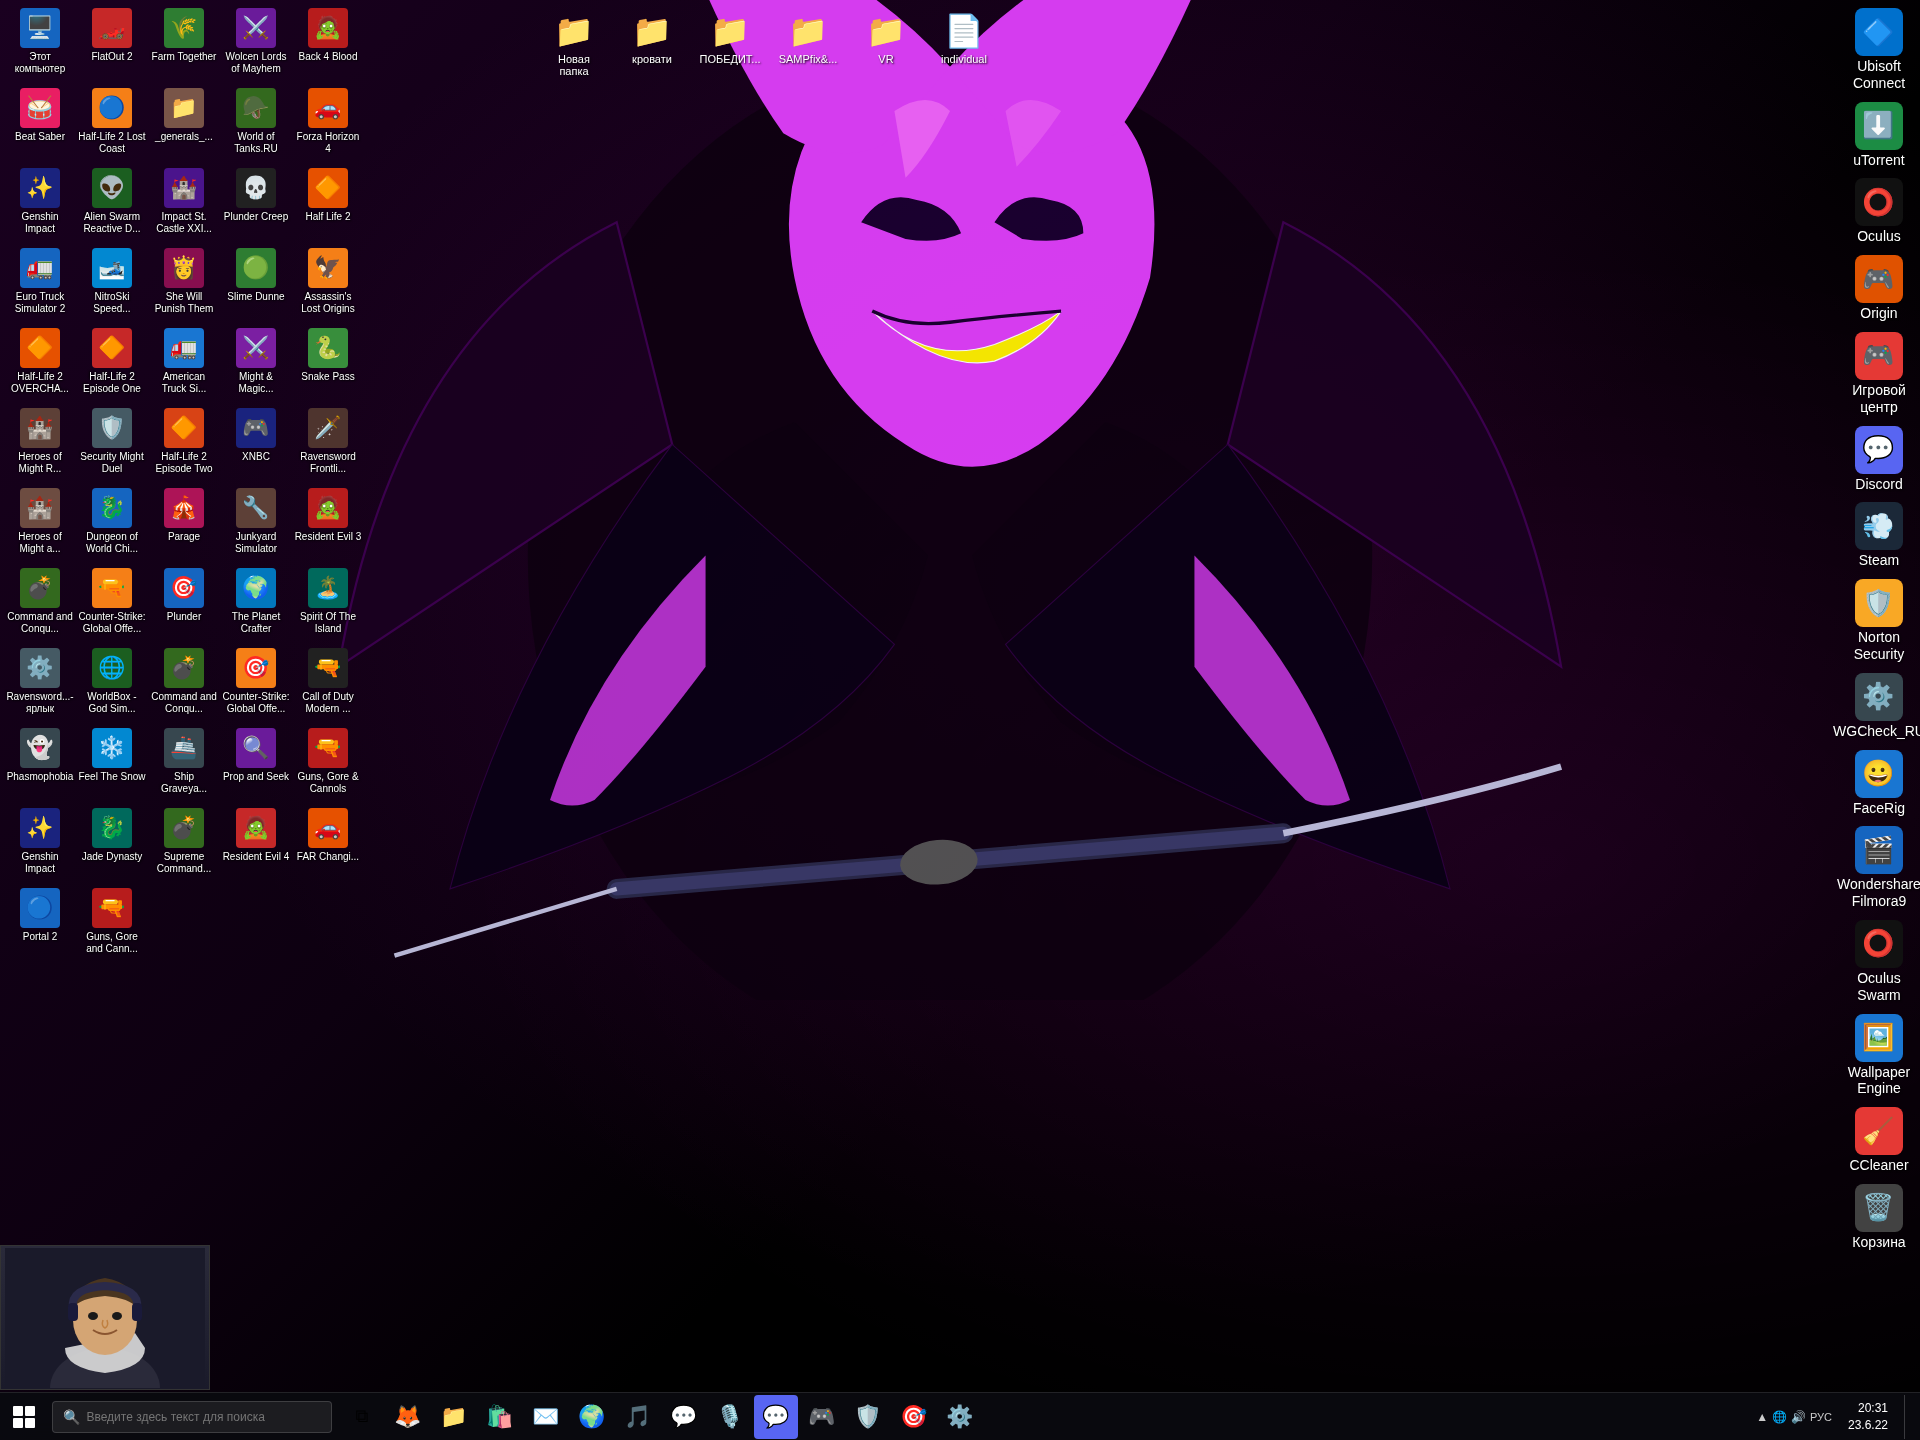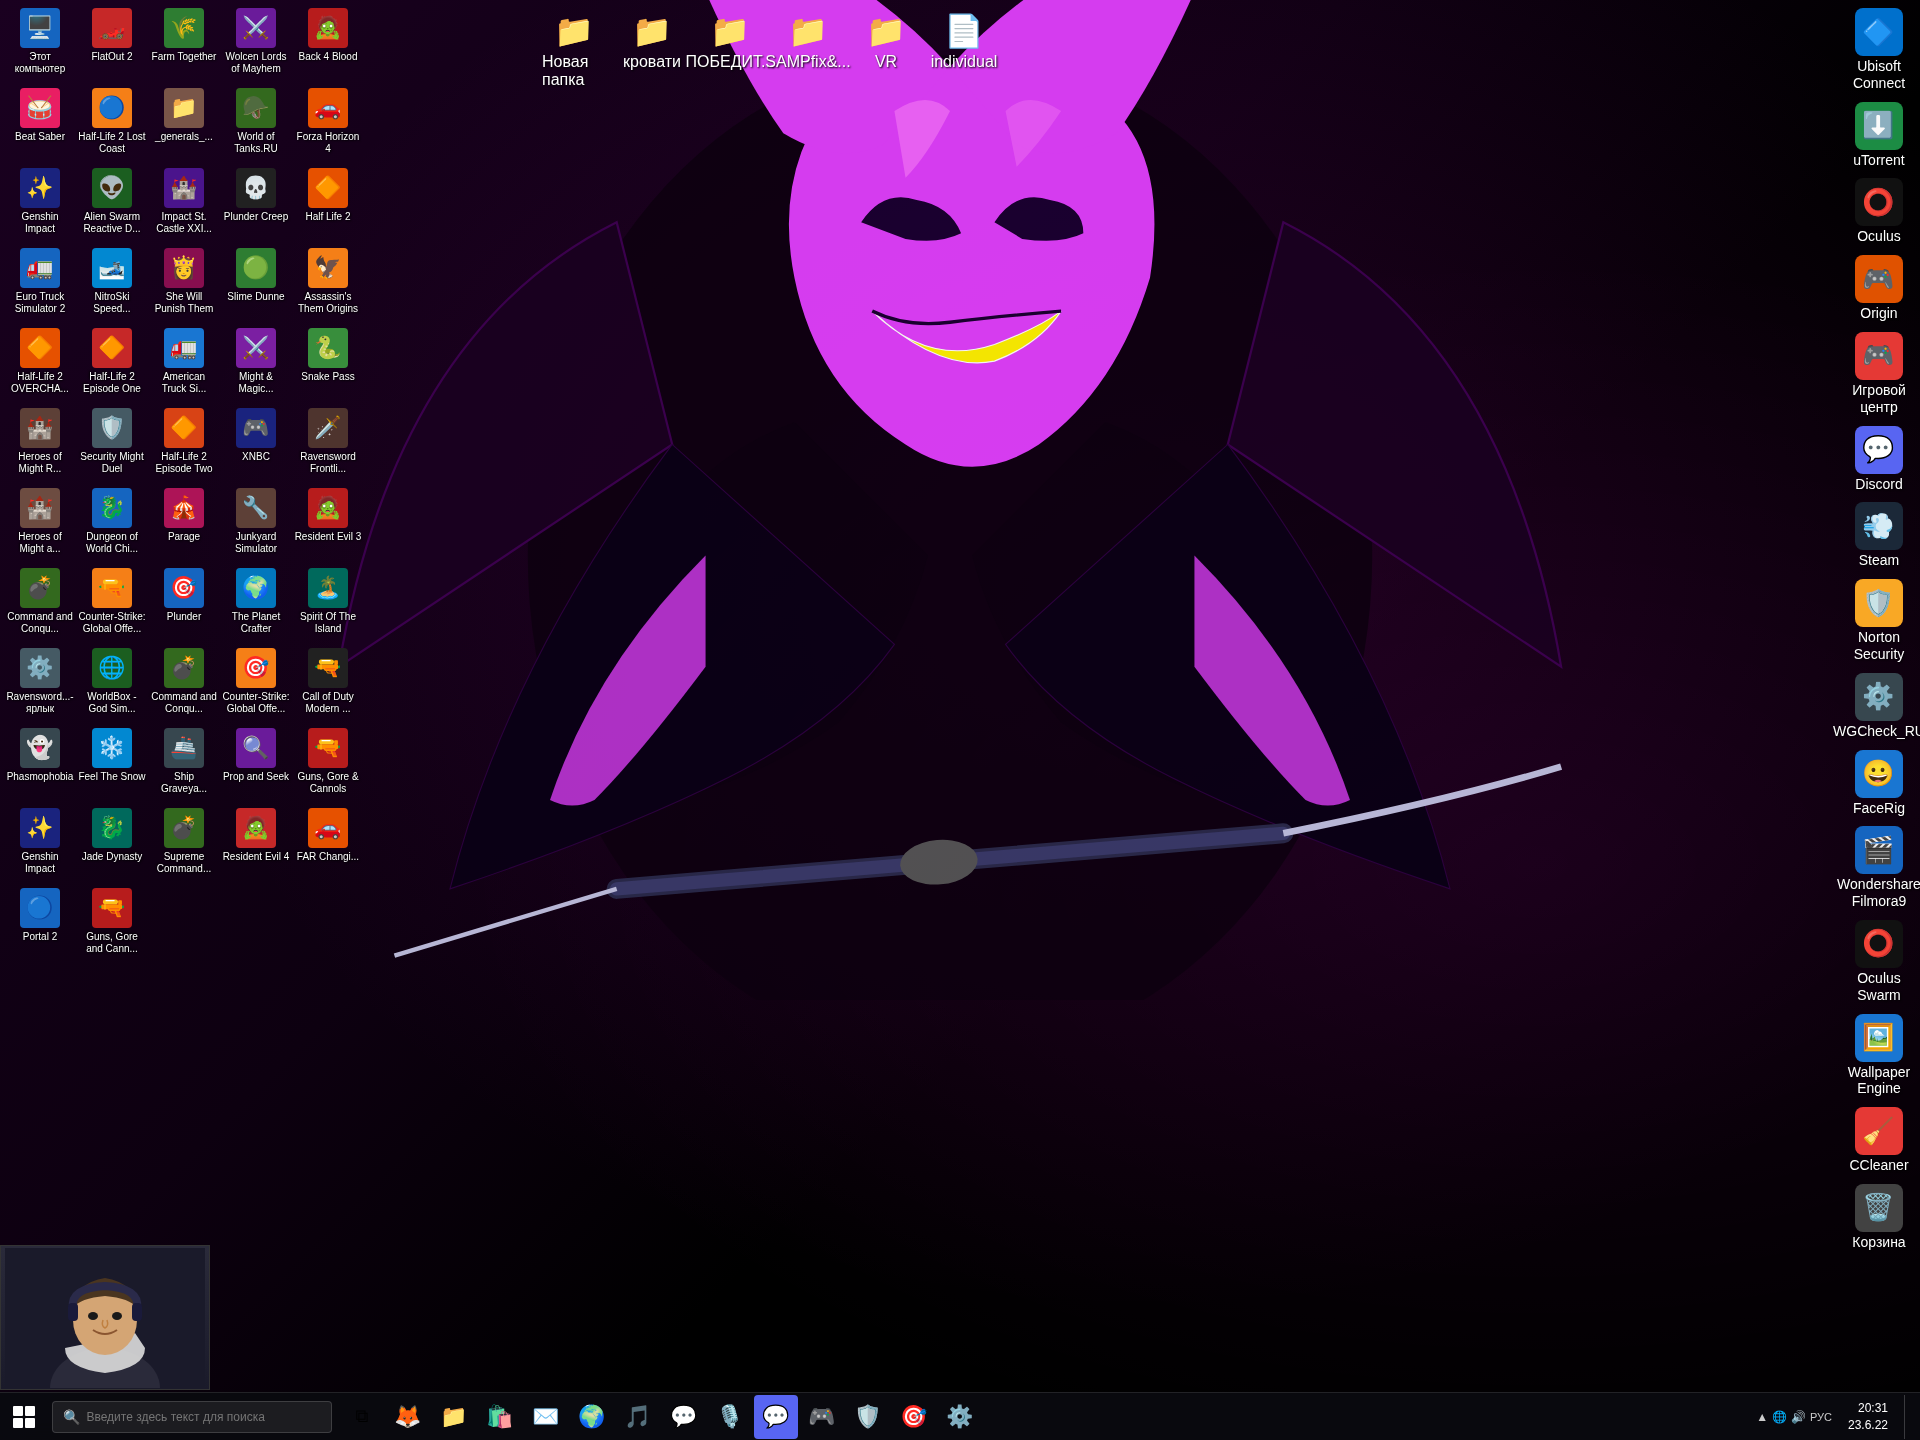--- a/index.html
+++ b/index.html
@@ -260,23 +260,23 @@
       padding: 4px;
       border-radius: 4px;
     }
 
     .folder-icon-img {
       font-size: 32px;
       margin-bottom: 3px;
     }
 
     .folder-label {
-      font-size: 16px;
+      font-size: 11px;
       color: #fff;
-      text-align: left;
+      text-align: center;
       text-shadow: 1px 1px 2px #000;
     }
 
   </style>
 </head>
 <body>
 
 <div id="wallpaper">
 
   <svg class="char-svg" viewBox="0 0 1200 900" xmlns="http://www.w3.org/2000/svg">
@@ -419,21 +419,21 @@
     <div class="desktop-icon">
     <div class="icon-img" style="background:#880e4f;">👸</div>
     <span class="icon-label">She Will Punish Them</span>
   </div>
     <div class="desktop-icon">
     <div class="icon-img" style="background:#2e7d32;">🟢</div>
     <span class="icon-label">Slime Dunne</span>
   </div>
     <div class="desktop-icon">
     <div class="icon-img" style="background:#f57f17;">🦅</div>
-    <span class="icon-label">Assassin's Them Origins</span>
+    <span class="icon-label">Assassin's Lost Origins</span>
   </div>
     <div class="desktop-icon">
     <div class="icon-img" style="background:#e65100;">🔶</div>
     <span class="icon-label">Half-Life 2 OVERCHA...</span>
   </div>
     <div class="desktop-icon">
     <div class="icon-img" style="background:#c62828;">🔶</div>
     <span class="icon-label">Half-Life 2 Episode One</span>
   </div>
     <div class="desktop-icon">

